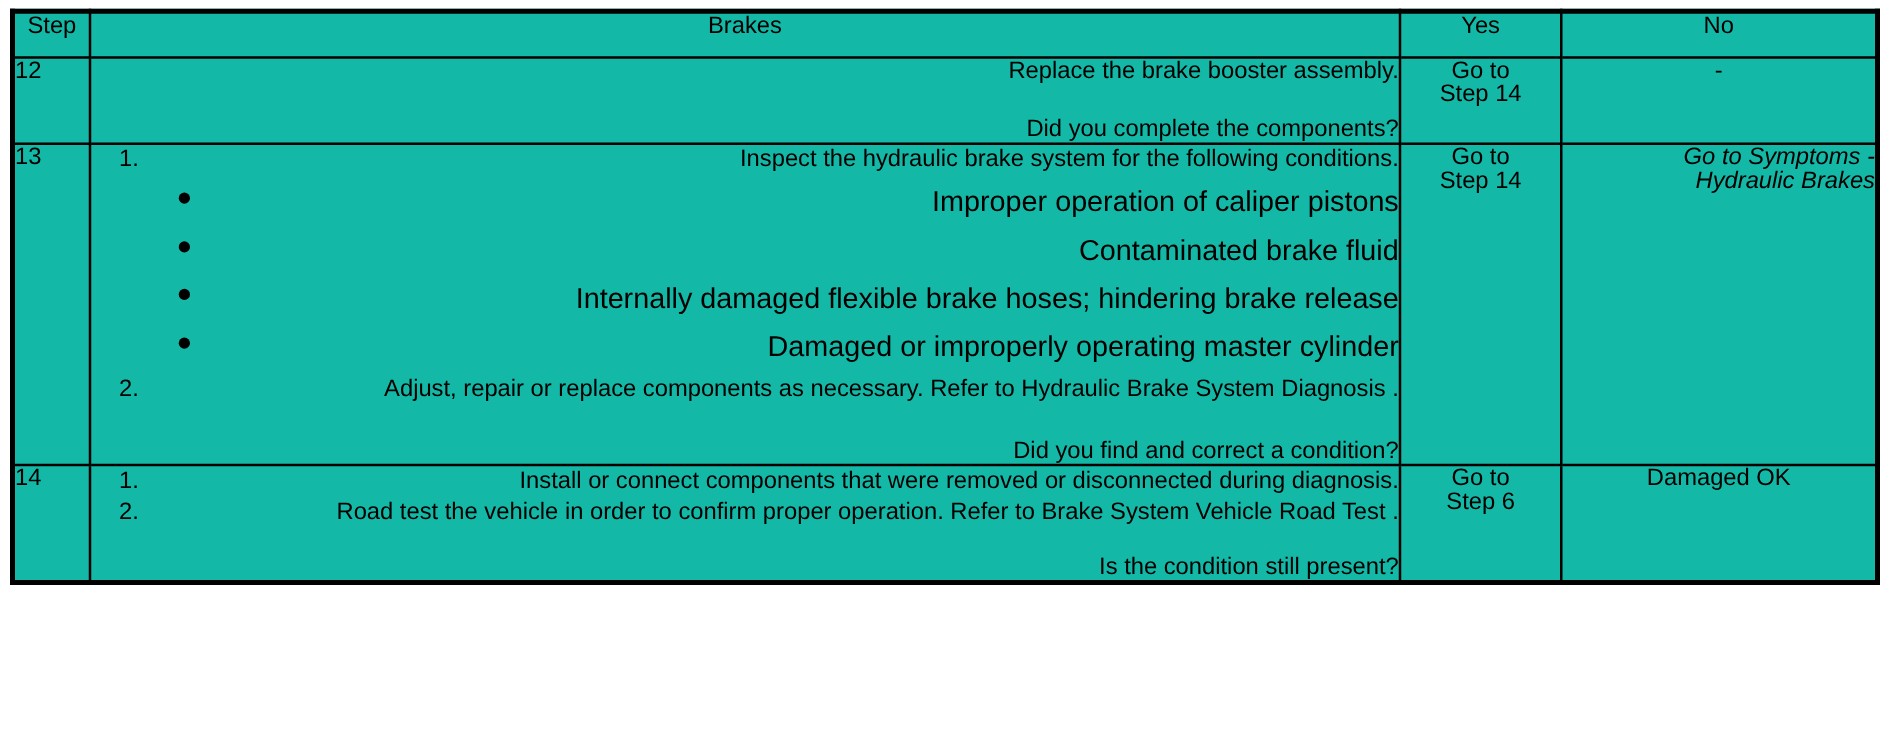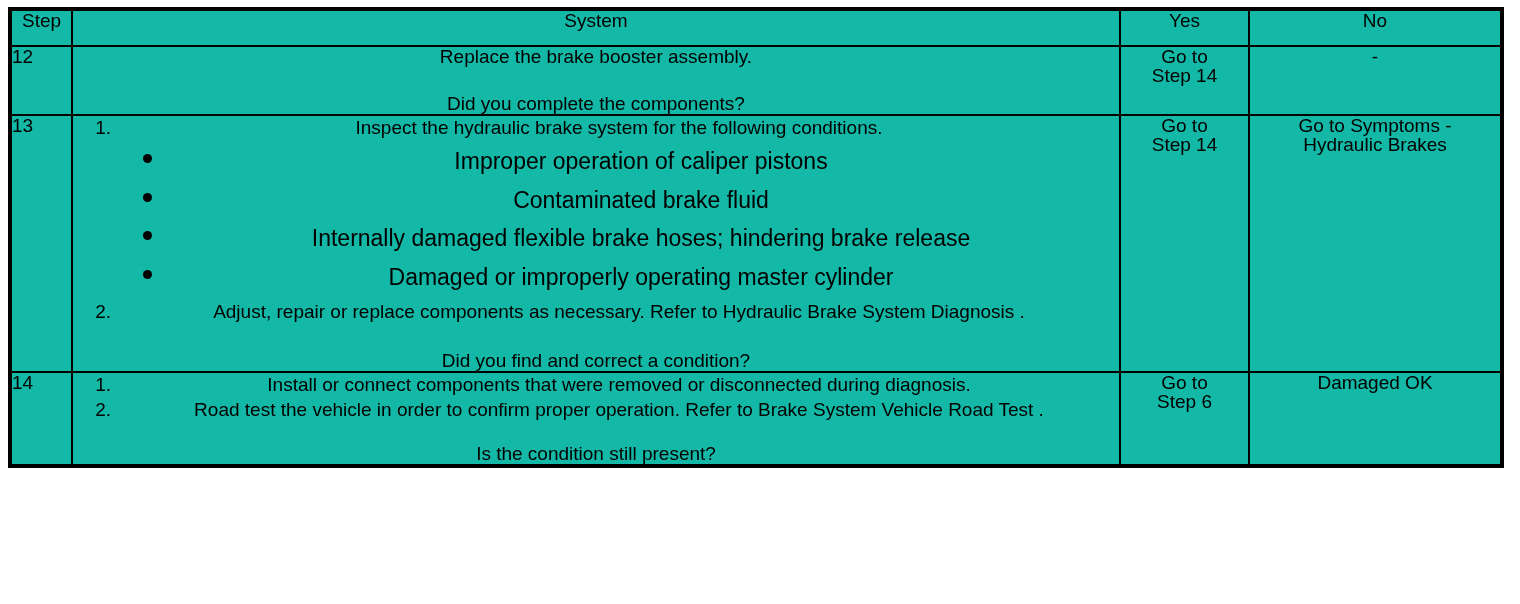--- a/index.html
+++ b/index.html
@@ -59,21 +59,21 @@
 
   
   td.step-cell {
     vertical-align: middle;
     font-size: 19px;
   }
   tr.r-13 td.step-cell { vertical-align: middle; }
 
   
   td.action-cell {
-    text-align: center;
+    text-align: right;
     padding: 6px 8px 6px 9px;
     vertical-align: top;
   }
 
   .plain-line {
     font-size: 19px;
     line-height: 1.08;
     white-space: nowrap;
   }
   .spacer-line { height: 26px; }
@@ -133,40 +133,41 @@
   }
   td.yn-mid {
     vertical-align: middle;
     padding: 4px 4px 6px 4px;
   }
   td.yn-bot {
     vertical-align: bottom;
     padding: 4px 4px 9px 4px;
   }
   td.yn-left {
-    text-align: center;
+    text-align: right;
     padding-left: 7px;
+    font-style: italic;
   }
 
   .yn-line { display: block; white-space: nowrap; }
 </style>
 </head>
 <body>
 
 <table id="diag-table">
   <colgroup>
     <col class="c-step">
     <col class="c-action">
     <col class="c-yes">
     <col class="c-no">
   </colgroup>
   <thead>
     <tr class="hdr-row">
       <th class="h-step">Step</th>
-      <th>System</th>
+      <th>Brakes</th>
       <th>Yes</th>
       <th>No</th>
     </tr>
   </thead>
   <tbody>
 
     <tr class="r-12">
       <td class="step-cell">12</td>
       <td class="action-cell">
         <div class="plain-line">Replace the brake booster assembly.</div>

